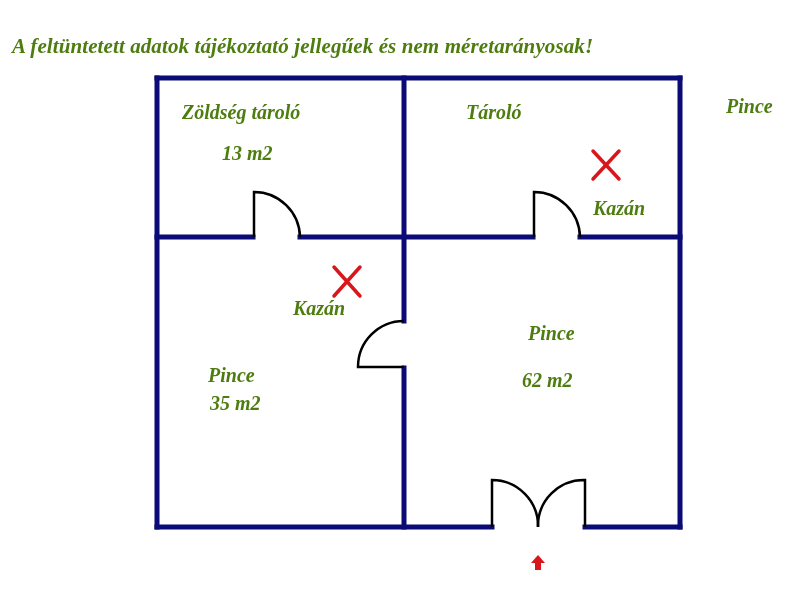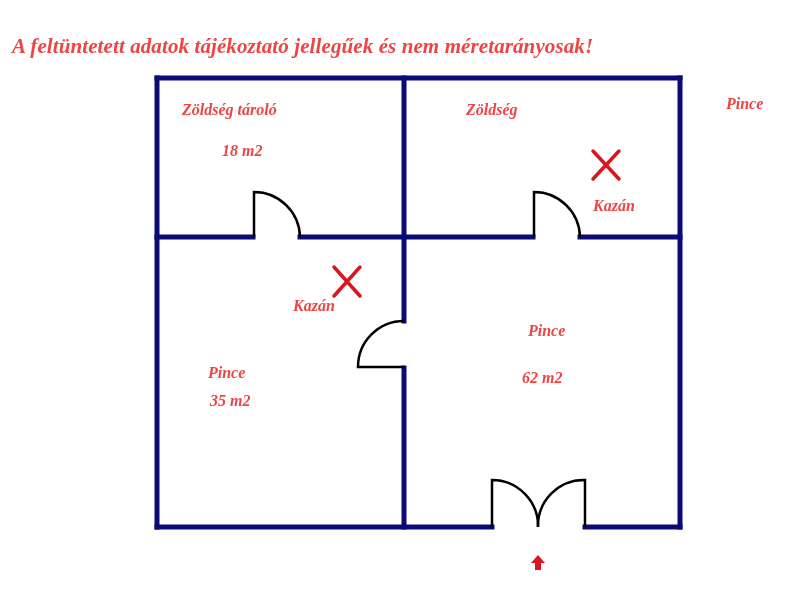--- a/index.html
+++ b/index.html
@@ -1,20 +1,20 @@
 <!DOCTYPE html>
 <html><head>
 <meta charset="utf-8">
 <style>
   html, body { margin:0; padding:0; background:#ffffff; }
   body { width:800px; height:600px; position:relative; overflow:hidden; font-family:"Liberation Serif", serif; }
-  .txt { position:absolute; font-style:italic; font-weight:bold; color:#ef4444; white-space:nowrap; }
+  .txt { position:absolute; font-style:italic; font-weight:bold; color:#4d7c0f; white-space:nowrap; }
   #disclaimer { left:12px; top:34px; font-size:21px; letter-spacing:0.1px; }
   svg { position:absolute; left:0; top:0; }
-  .lbl { font-size:16px; }
+  .lbl { font-size:20px; }
 </style>
 </head>
 <body>
 
 <div class="txt" id="disclaimer">A feltüntetett adatok tájékoztató jellegűek és nem méretarányosak!</div>
 <div class="txt lbl" style="left:726px; top:95px;">Pince</div>
 
 <svg width="800" height="600" viewBox="0 0 800 600">
   <g stroke="#0b0b78" stroke-width="5" fill="none" stroke-linecap="square">
 
@@ -52,23 +52,23 @@
     <g>
       <line x1="334" y1="267" x2="360" y2="296"></line>
       <line x1="360" y1="267" x2="334" y2="296"></line>
     </g>
   </g>
 
   <path d="M538 555 L545 563 L541 563 L541 570 L535 570 L535 563 L531 563 Z" fill="#d8161c"></path>
 </svg>
 
 <div class="txt lbl" style="left:182px; top:101px;">Zöldség tároló</div>
-<div class="txt lbl" style="left:222px; top:142px;">18 m2</div>
+<div class="txt lbl" style="left:222px; top:142px;">13 m2</div>
 
-<div class="txt lbl" style="left:466px; top:101px;">Zöldség</div>
+<div class="txt lbl" style="left:466px; top:101px;">Tároló</div>
 <div class="txt lbl" style="left:593px; top:197px;">Kazán</div>
 
 <div class="txt lbl" style="left:293px; top:297px;">Kazán</div>
 <div class="txt lbl" style="left:208px; top:364px;">Pince</div>
 <div class="txt lbl" style="left:210px; top:392px;">35 m2</div>
 
 <div class="txt lbl" style="left:528px; top:322px;">Pince</div>
 <div class="txt lbl" style="left:522px; top:369px;">62 m2</div>
 
 </body></html>

